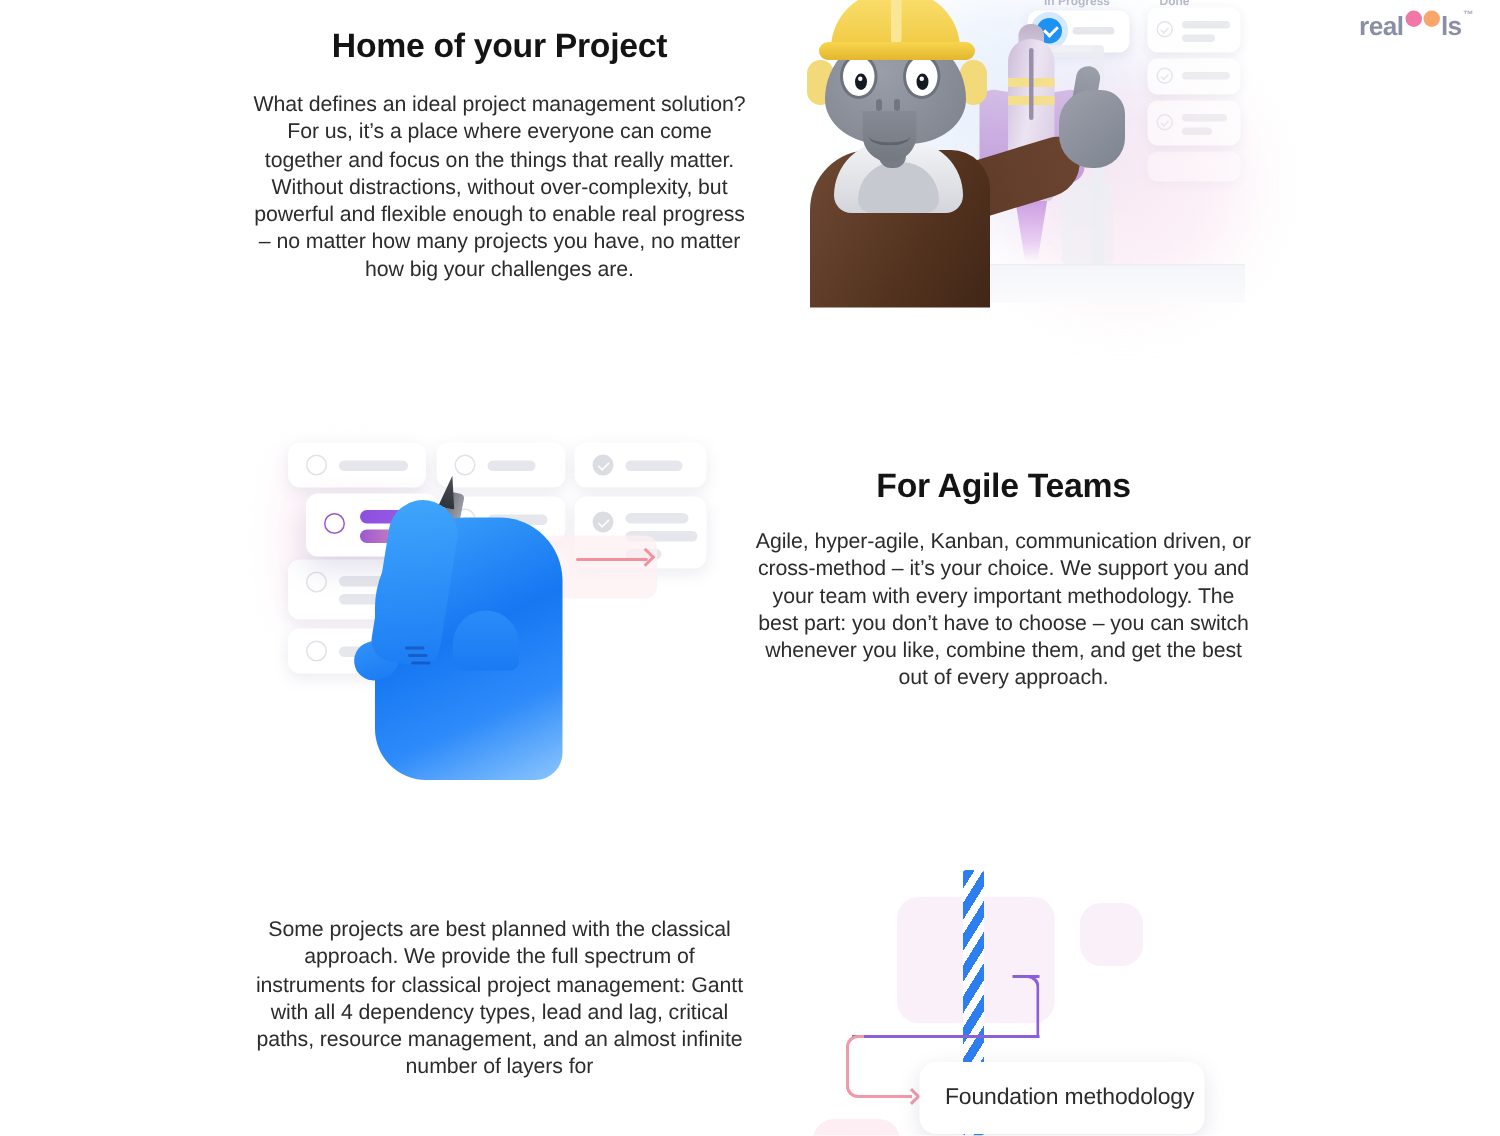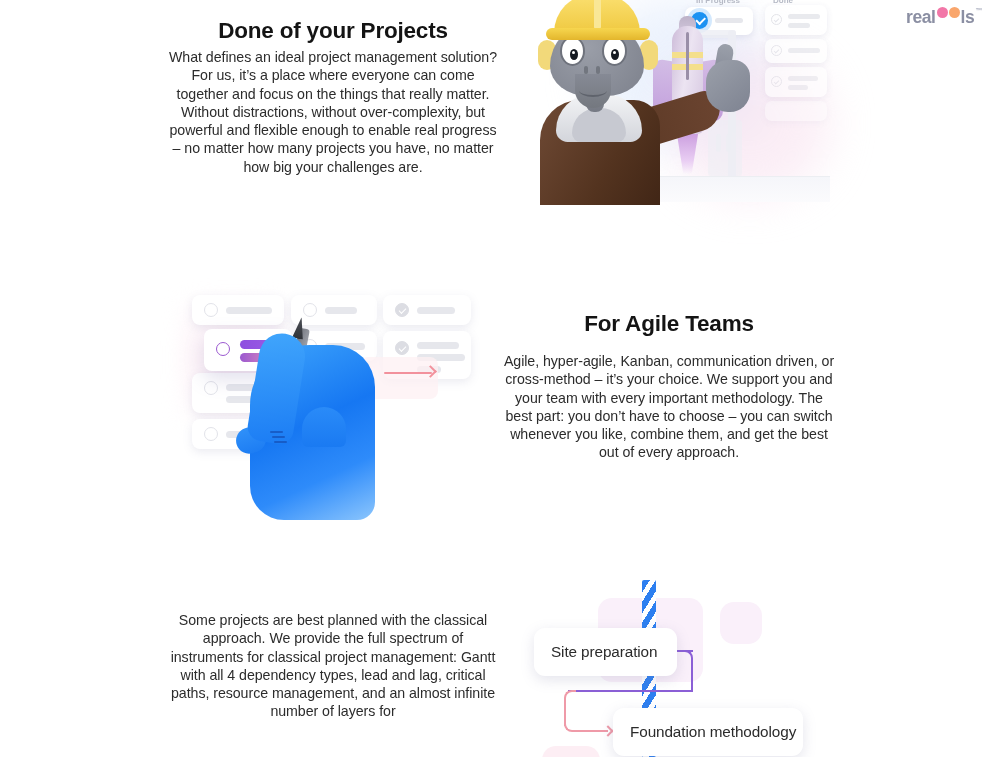--- a/index.html
+++ b/index.html
@@ -29,21 +29,21 @@
   .sec h2 {
     font-size:22.5px; font-weight:700; color:#141414;
     text-align:center; line-height:31px; letter-spacing:-0.2px;
   }
   .sec p {
     font-size:14.2px; color:#2c2c2c; text-align:center;
     line-height:18.3px; letter-spacing:-0.05px;
   }
 
   #sec1 { left:167px; top:15px;  width:332px; }
-  #sec1 p { margin-top:2px; }
+  #sec1 p { margin-top:15px; }
   #sec2 { left:503px; top:308px; width:332px; }
   #sec2 p { margin-top:13px; }
   #sec3 { left:167px; top:598px; width:332px; }
   #sec3 p { margin-top:13px; }
 
   
   #ill1 { position:absolute; left:520px; top:-12px; width:310px; height:235px; }
   .kan-col-label {
     position:absolute; font-size:8px; color:#b6bac6; font-weight:600;
   }
@@ -284,21 +284,21 @@
     <span>real</span>
     <span class="oo">
       <span class="dot pink"></span>
       <span class="dot peach"></span>
     </span>
     <span>ls</span>
     <span class="tm">™</span>
   </div>
 
   <div class="sec" id="sec1">
-    <h2>Done of your Projects</h2>
+    <h2>Home of your Project</h2>
     <p>What defines an ideal project management solution? For us, it’s a place where everyone can come together and focus on the things that really matter. Without distractions, without over-complexity, but powerful and flexible enough to enable real progress – no matter how many projects you have, no matter how big your challenges are.</p>
   </div>
 
   <div id="ill1">
     <div class="haze" style="left:70px;top:10px;width:180px;height:150px;background:#d9e6fb;"></div>
     <div class="haze" style="left:150px;top:60px;width:160px;height:150px;background:#f7dcec;"></div>
 
     <div class="kan-col-label" style="left:176px;top:8px;">In Progress</div>
     <div class="kan-col-label" style="left:253px;top:8px;">Done</div>
 
@@ -446,21 +446,18 @@
     <div class="conn" style="left:155px;top:70px;width:18px;height:0;border-width:0 0 2px 0;"></div>
     <div class="conn" style="left:163px;top:70px;width:10px;height:42px;border-width:2px 2px 0 0;border-radius:0 8px 0 0;"></div>
     <div class="conn" style="left:48px;top:110px;width:125px;height:0;border-width:0 0 2px 0;"></div>
 
     <div class="conn2" style="left:44px;top:110px;width:12px;height:12px;border-width:2px 0 0 2px;border-radius:8px 0 0 0;"></div>
     <div class="conn2" style="left:44px;top:118px;width:0;height:28px;border-width:0 0 0 2px;"></div>
     <div class="conn2" style="left:44px;top:138px;width:14px;height:14px;border-width:0 0 2px 2px;border-radius:0 0 0 8px;"></div>
     <div class="conn2" style="left:56px;top:150px;width:32px;height:0;border-width:0 0 2px 0;"></div>
     <div class="p-arrowhead" style="left:84px;top:147px;"></div>
 
-    <div class="gcard" id="gcard1">
-      <span>Site preparation</span>
-    </div>
     <div class="gcard" id="gcard2">
       <span>Foundation methodology</span>
     </div>
   </div>
 
 </div>
 
 </body></html>

